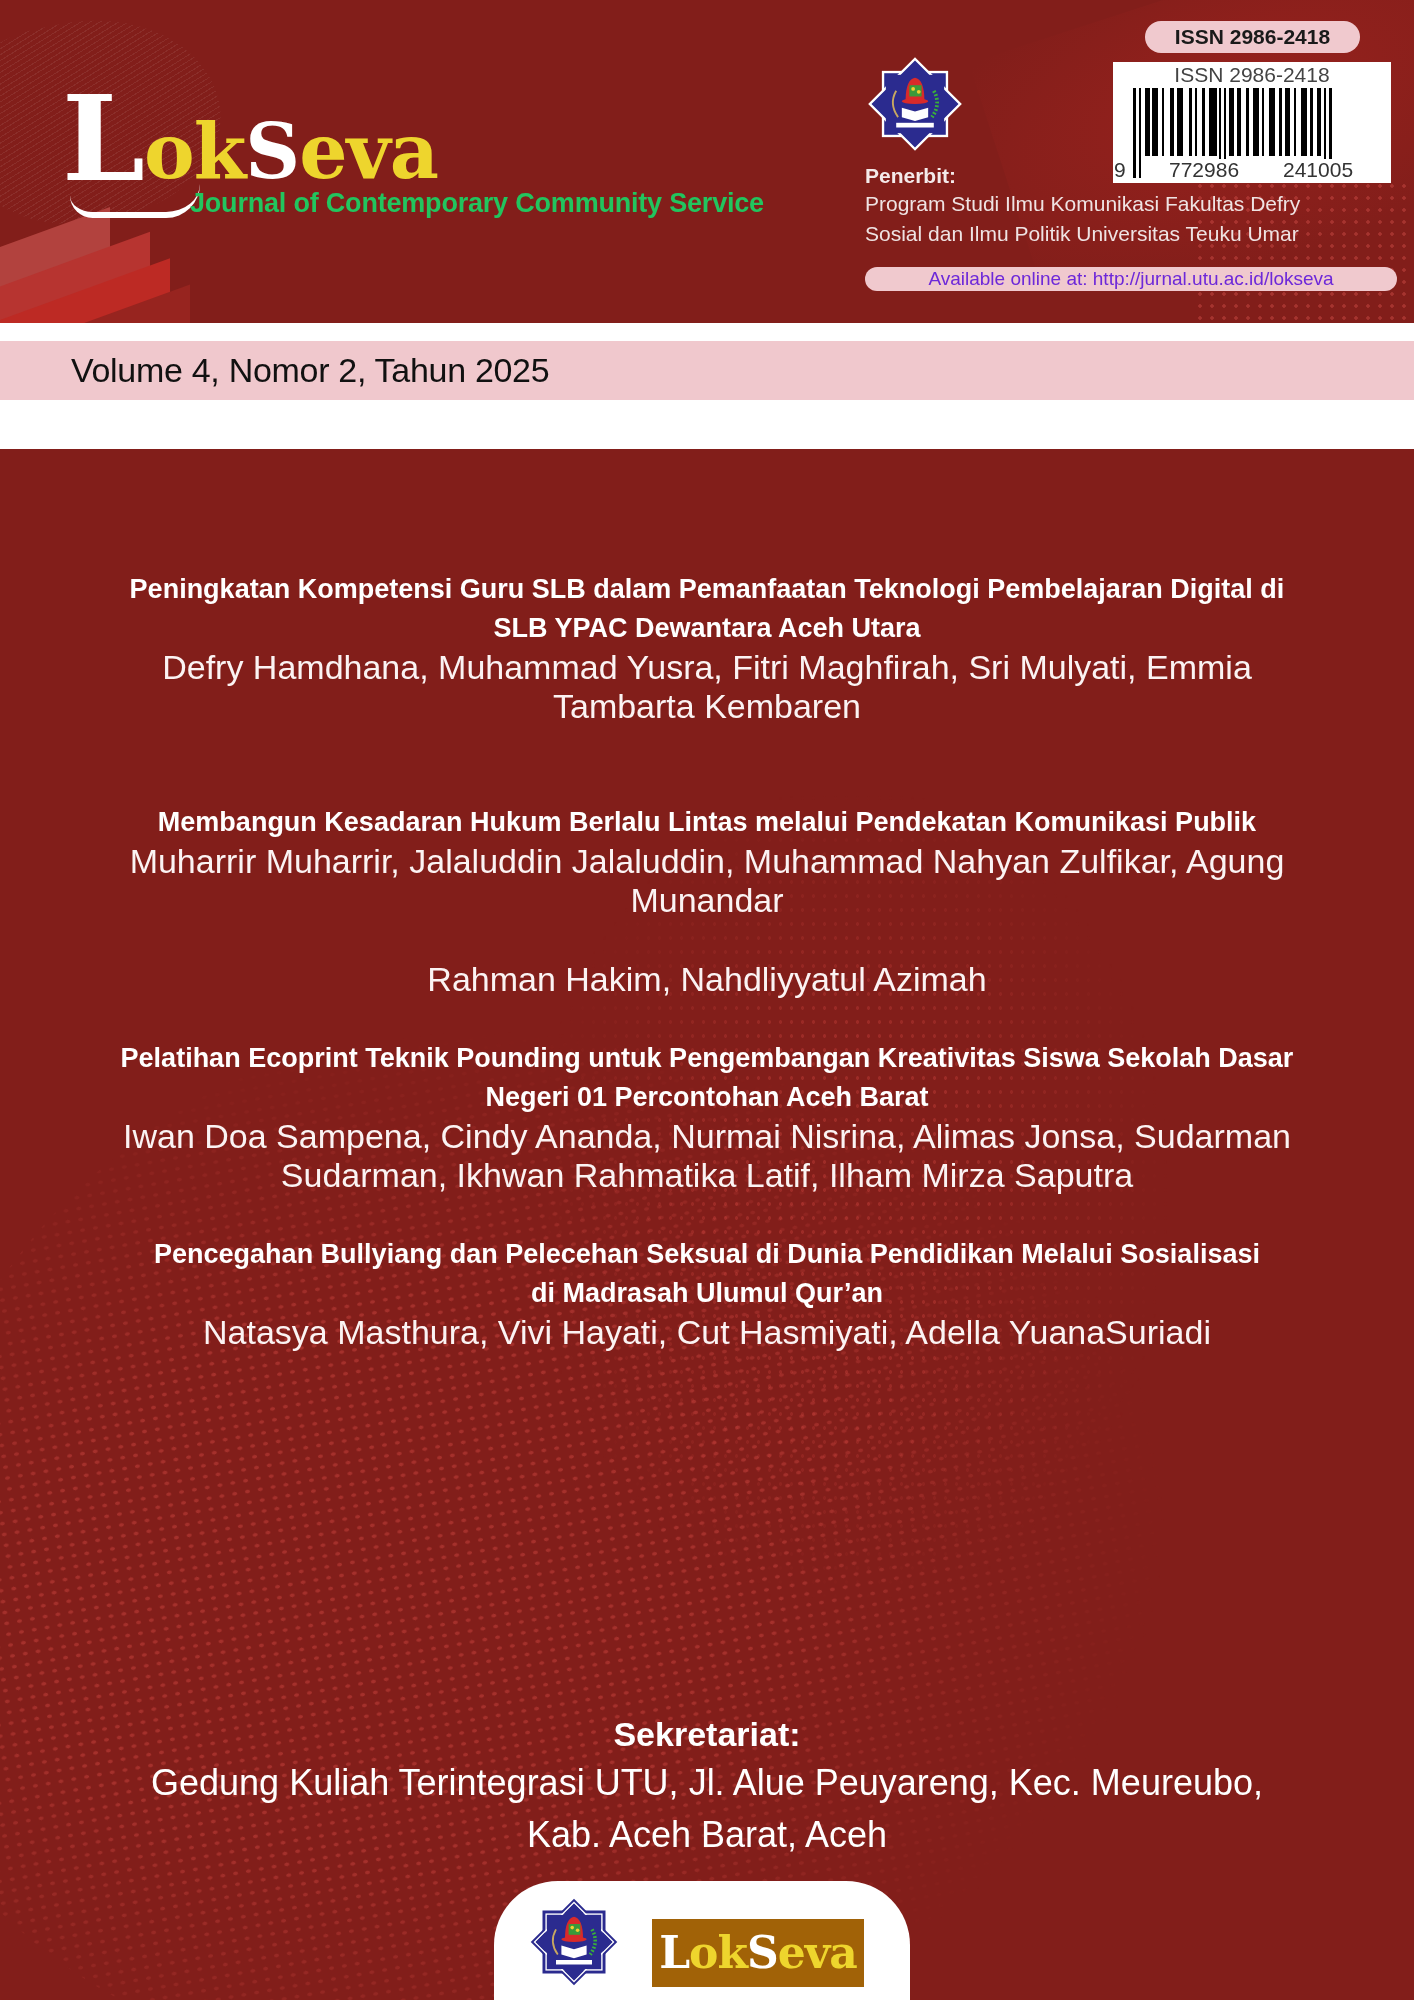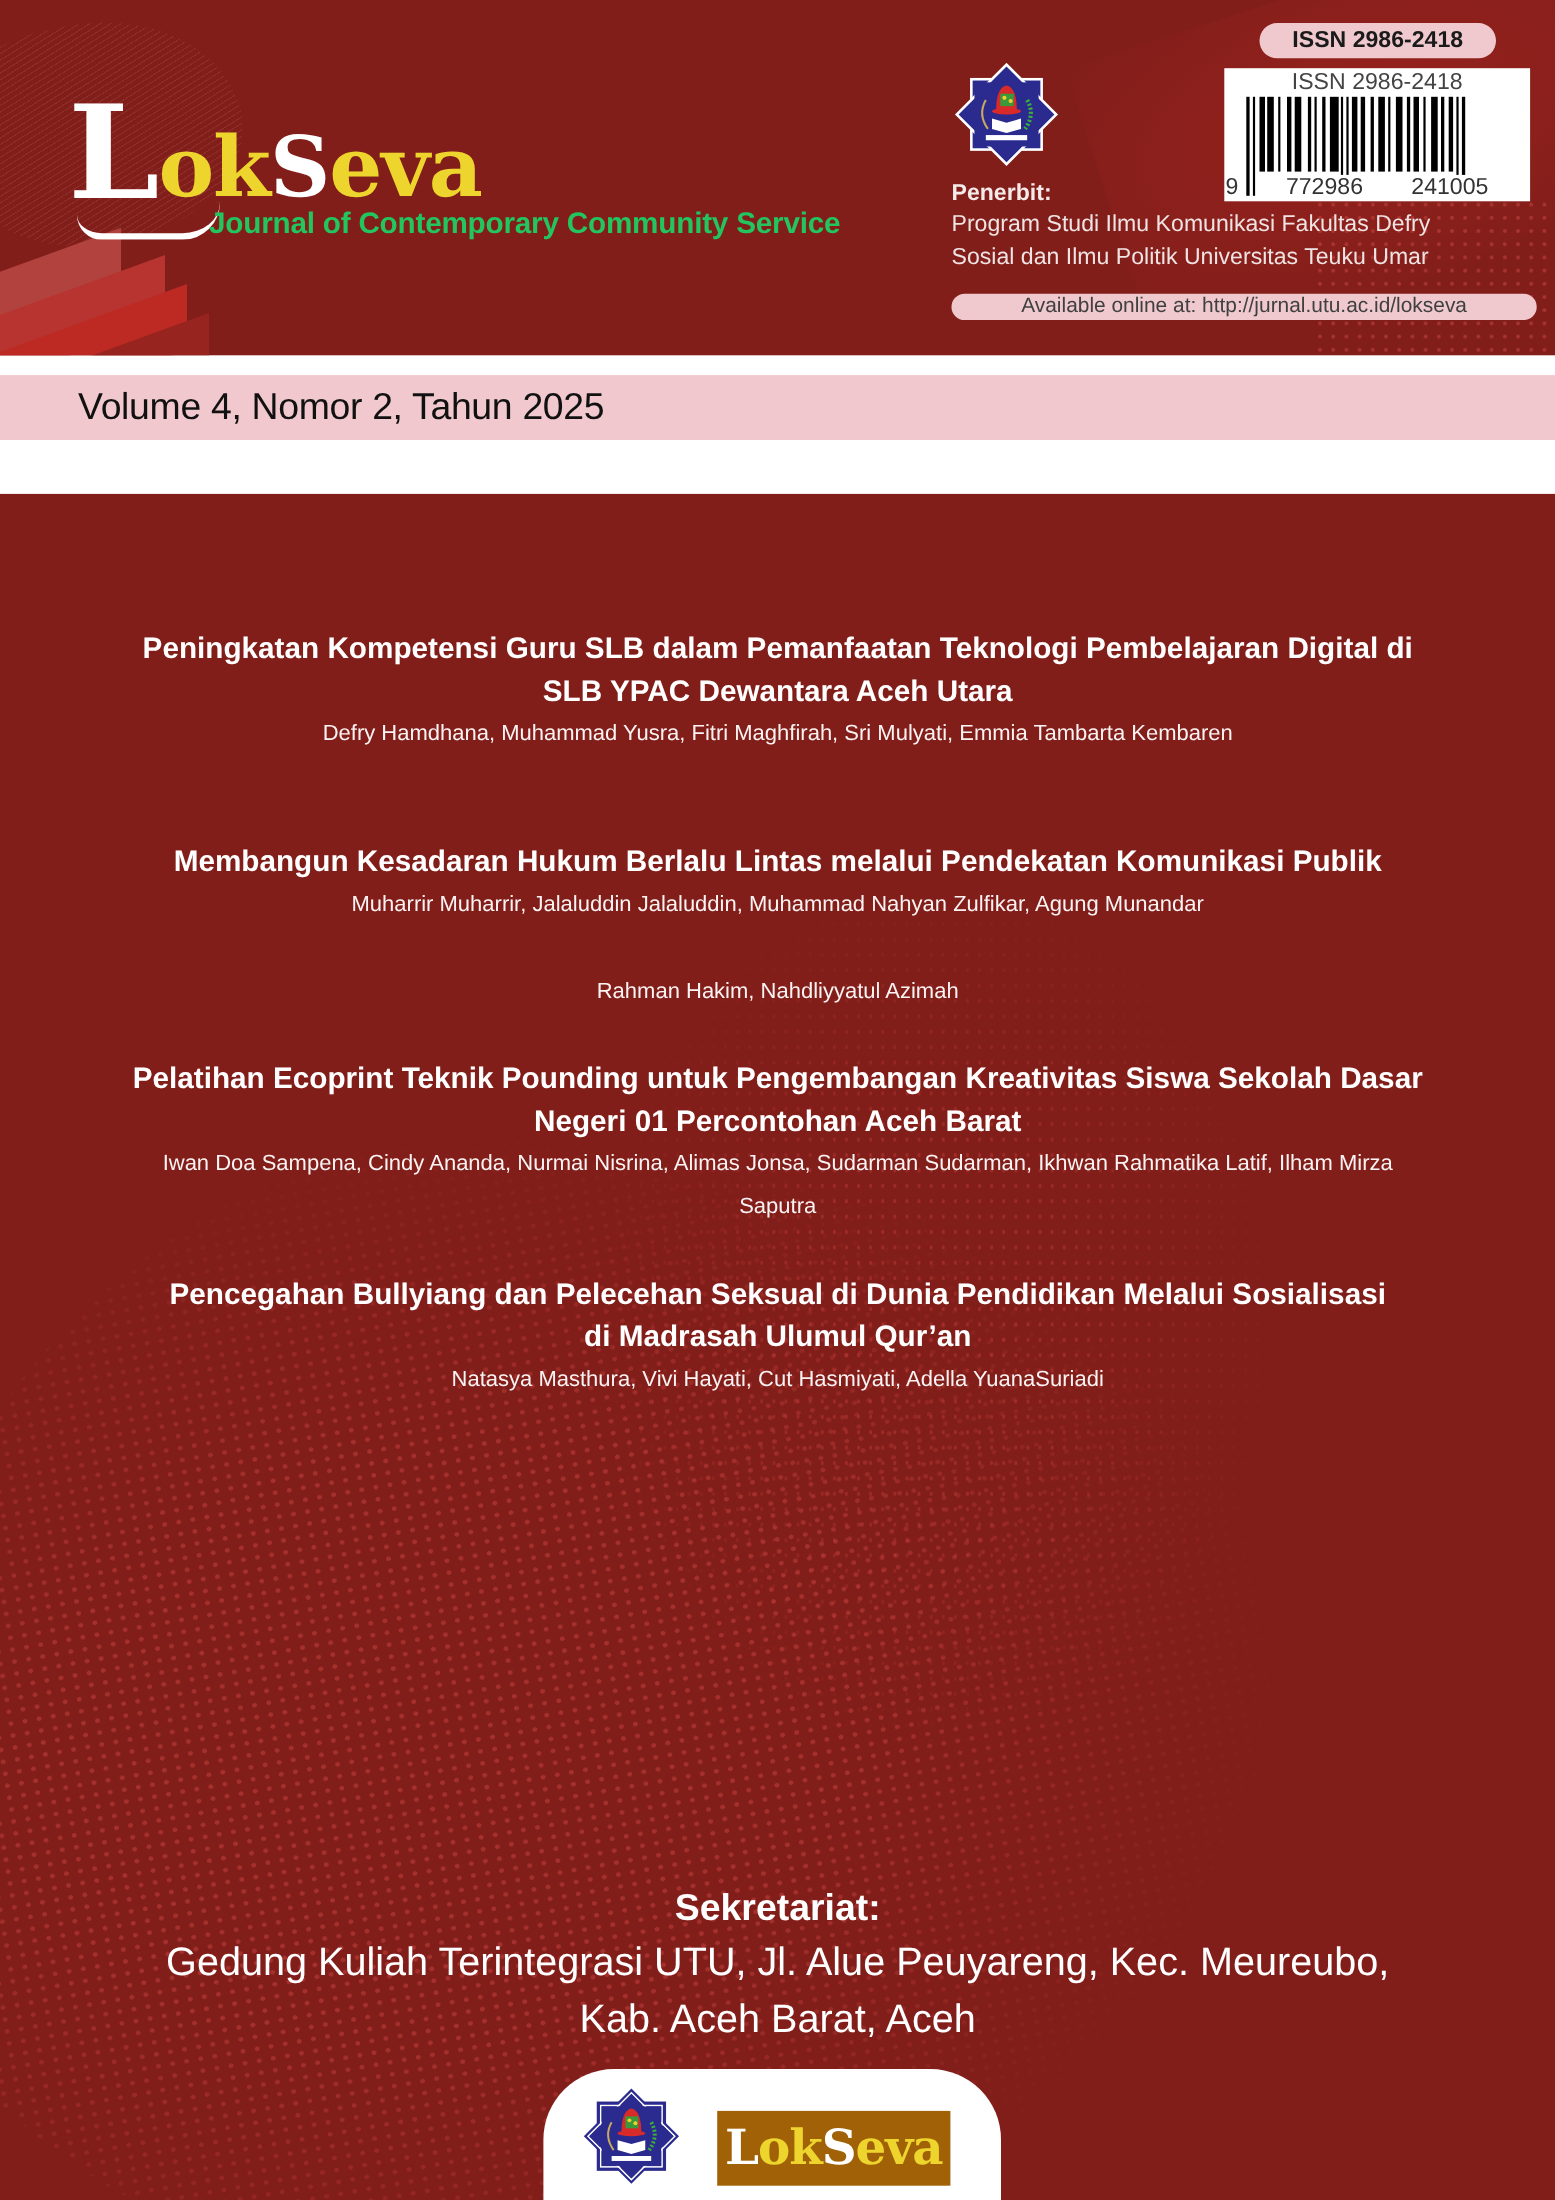--- a/index.html
+++ b/index.html
@@ -91,21 +91,21 @@
   .publisher .label {
     font-family: "Liberation Sans", sans-serif; font-weight: bold; font-size: 21px; line-height: 26px;
   }
   .publisher .line {
     font-family: "Liberation Sans", sans-serif; font-size: 21px; line-height: 30px; color: #efe3e3;
   }
   .url-pill {
     position: absolute; left: 865px; top: 267px; width: 532px; height: 24px;
     background: #f0c9ce; border-radius: 12px;
     font-family: "Liberation Sans", sans-serif; font-size: 19px; line-height: 24px;
-    text-align: center; color: #404040;
+    text-align: center; color: #6d28d9;
   }
 
   
   .volume-band {
     position: absolute; left: 0; top: 341px; width: 1414px; height: 59px;
     background: #f0c8cd;
   }
   .volume-band .txt {
     position: absolute; left: 71px; top: 8px;
     font-family: "Liberation Sans", sans-serif; font-size: 34px; line-height: 42px; color: #111;
@@ -137,21 +137,21 @@
   }
 
   .articles { position: absolute; left: 100px; top: 121px; width: 1214px; }
   .article { text-align: center; color: #ffffff; }
   .article .title {
     font-family: "Liberation Sans", sans-serif; font-weight: bold;
     font-size: 27px; line-height: 39px;
   }
   .article .authors {
     font-family: "Liberation Sans", sans-serif;
-    font-size: 20px; line-height: 39px; color: #fbf3f3;
+    font-size: 34px; line-height: 39px; color: #fbf3f3;
   }
   .article.a0 { padding: 0 20px; }
   .article.a1 { margin-top: 77px; padding: 0 20px; }
   .article.a2 { margin-top: 40px; padding: 0 30px; }
   .article.a3 { margin-top: 40px; padding: 0 20px; }
   .article.a4 { margin-top: 40px; padding: 0 50px; }
 
   .secretariat { position: absolute; left: 100px; top: 1262px; width: 1214px; text-align: center; color: #fff; }
   .secretariat .label {
     font-family: "Liberation Sans", sans-serif; font-weight: bold; font-size: 34px; line-height: 46px;

